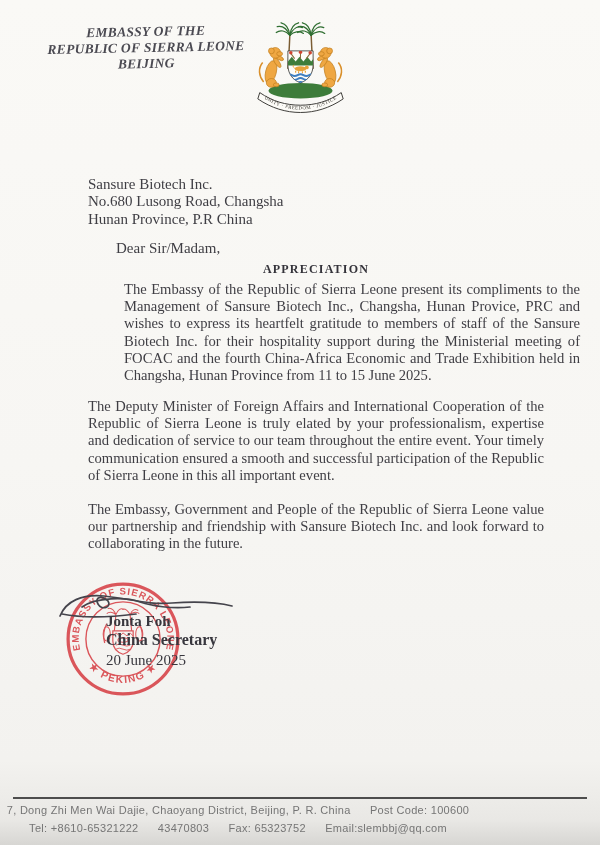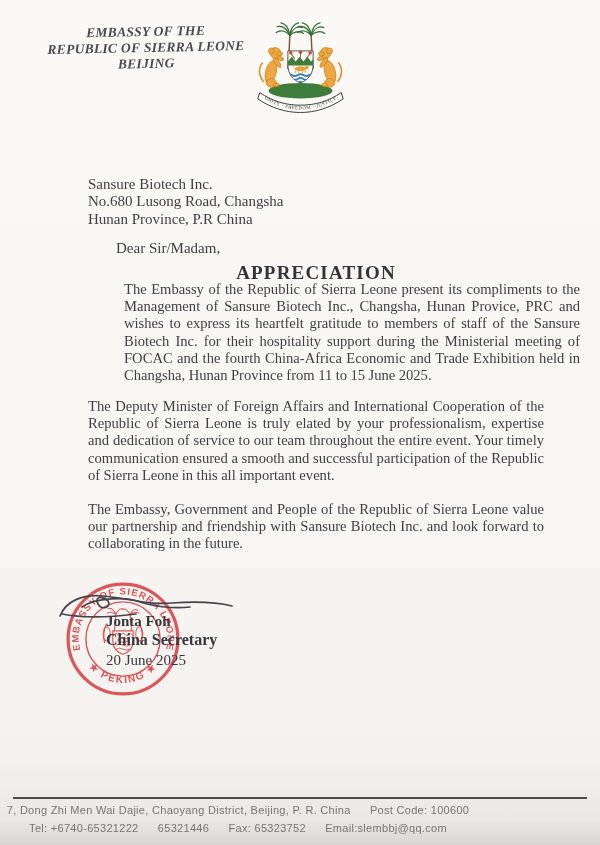--- a/index.html
+++ b/index.html
@@ -23,21 +23,21 @@
   .ref {
     position:absolute; left:88px; top:145px;
     font-weight:bold; font-size:15.5px; color:#2e2d33;
     text-decoration:underline; text-underline-offset:3px;
     letter-spacing:0.2px;
   }
   .recipient { position:absolute; left:88px; top:176px; font-size:15px; line-height:17.3px; }
   .salutation { position:absolute; left:88px; top:240px; font-size:15px;margin-left:28px; }
   .heading {
     position:absolute; left:88px; top:262px; width:456px;
-    text-align:center; font-weight:bold; font-size:19px;
+    text-align:center; font-weight:bold; font-size:12px;
     letter-spacing:1.2px; color:#34333a;
   }
   .para {
     position:absolute; left:88px; width:456px;
     font-size:14.6px; line-height:17.2px; text-align:justify;
     word-spacing:-0.2px;
   }
   #p1 { top:281px;margin-left:36px; } #p2 { top:398px; } #p3 { top:501px; }
   .closing { position:absolute; left:88px; top:566px; font-size:14.6px; }
   .stamp { position:absolute; left:62px; top:578px; opacity:0.85; z-index:1; }
@@ -203,19 +203,19 @@
   <div class="sig-text" id="sig-name">Jonta Foh</div>
   <div class="sig-text" id="sig-title">China Secretary</div>
   <div class="sig-text" id="sig-date">20 June 2025</div>
 
   <div class="footer-rule"></div>
   <div class="footer-line" id="footer1">
     <span>7, Dong Zhi Men Wai Dajie, Chaoyang District, Beijing, P. R. China</span>
     <span>Post Code: 100600</span>
   </div>
   <div class="footer-line" id="footer2">
-    <span>Tel: +6740-65321222</span>
-    <span>65321446</span>
+    <span>Tel: +8610-65321222</span>
+    <span>43470803</span>
     <span>Fax: 65323752</span>
     <span>Email:slembbj@qq.com</span>
   </div>
 
 </div>
 
 </body></html>

